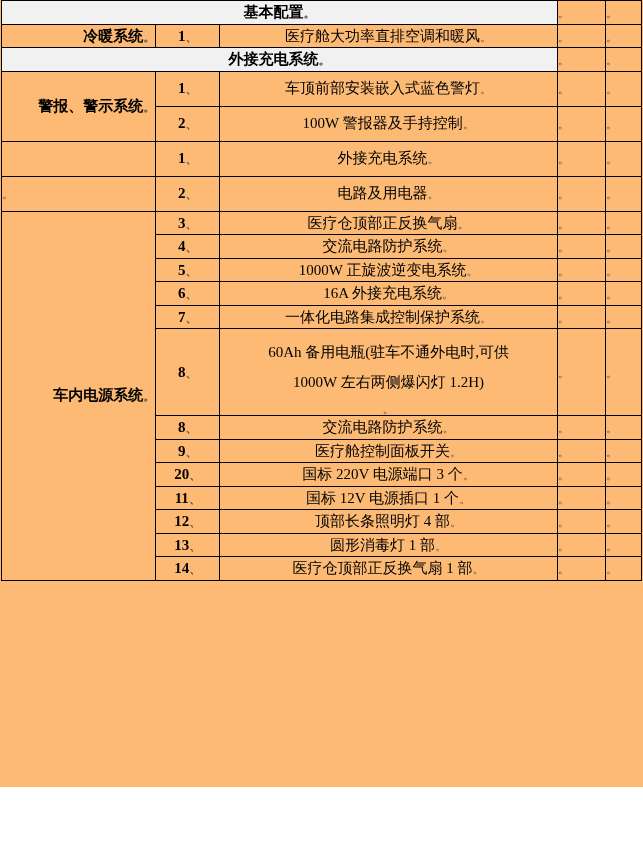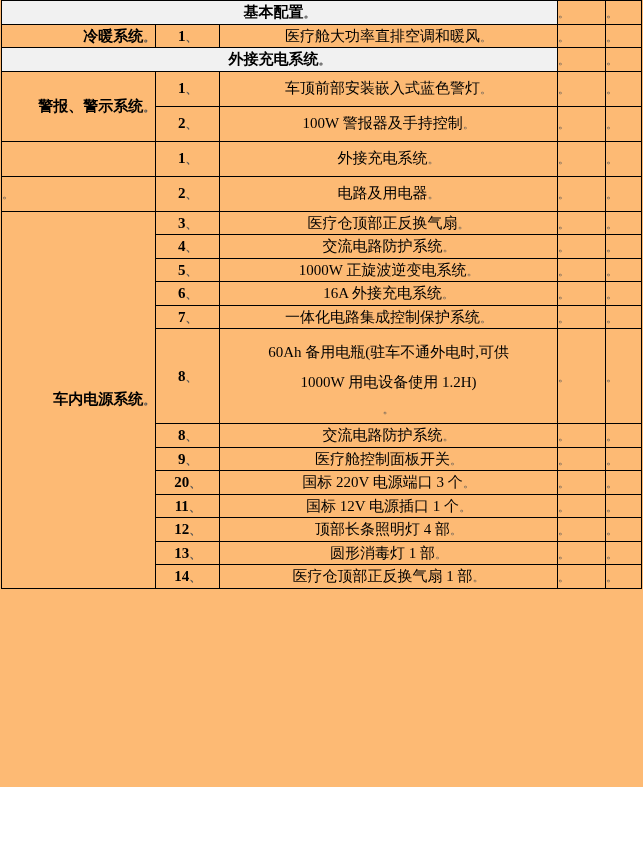--- a/index.html
+++ b/index.html
@@ -53,21 +53,20 @@
     padding: 6px 2px;
   }
   .desc-cell {
     text-align: center;
     font-weight: normal;
     font-size: 15.5px;
     padding: 6px 0 6px 10px;
   }
   .desc-cell.multiline {
     padding-top: 8px;
-    padding-bottom: 8px;
     line-height: 2.0;
   }
   .header-cell {
     text-align: center;
     font-weight: bold;
     font-size: 16px;
     padding: 6px 2px;
     background: #f1f1f1;
   }
   .blank-cell {
@@ -187,21 +186,21 @@
         <td class="num-cell"><span>7</span><span class="mark">、</span></td>
         <td class="desc-cell"><span>一体化电路集成控制保护系统</span><span class="mark">。</span></td>
         <td class="blank-cell"><span class="mark">。</span></td>
         <td class="blank-cell"><span class="mark">。</span></td>
       </tr>
 
       <tr>
         <td class="num-cell"><span>8</span><span class="mark">、</span></td>
         <td class="desc-cell multiline">
           <div>60Ah  备用电瓶(驻车不通外电时,可供</div>
-          <div>1000W  用电设备使用 1.2H)</div>
+          <div>1000W  左右两侧爆闪灯 1.2H)</div>
           <span class="sub-blank mark">。</span>
         </td>
         <td class="blank-cell"><span class="mark">。</span></td>
         <td class="blank-cell"><span class="mark">。</span></td>
       </tr>
 
       <tr>
         <td class="num-cell"><span>8</span><span class="mark">、</span></td>
         <td class="desc-cell"><span>交流电路防护系统</span><span class="mark">。</span></td>
         <td class="blank-cell"><span class="mark">。</span></td>

